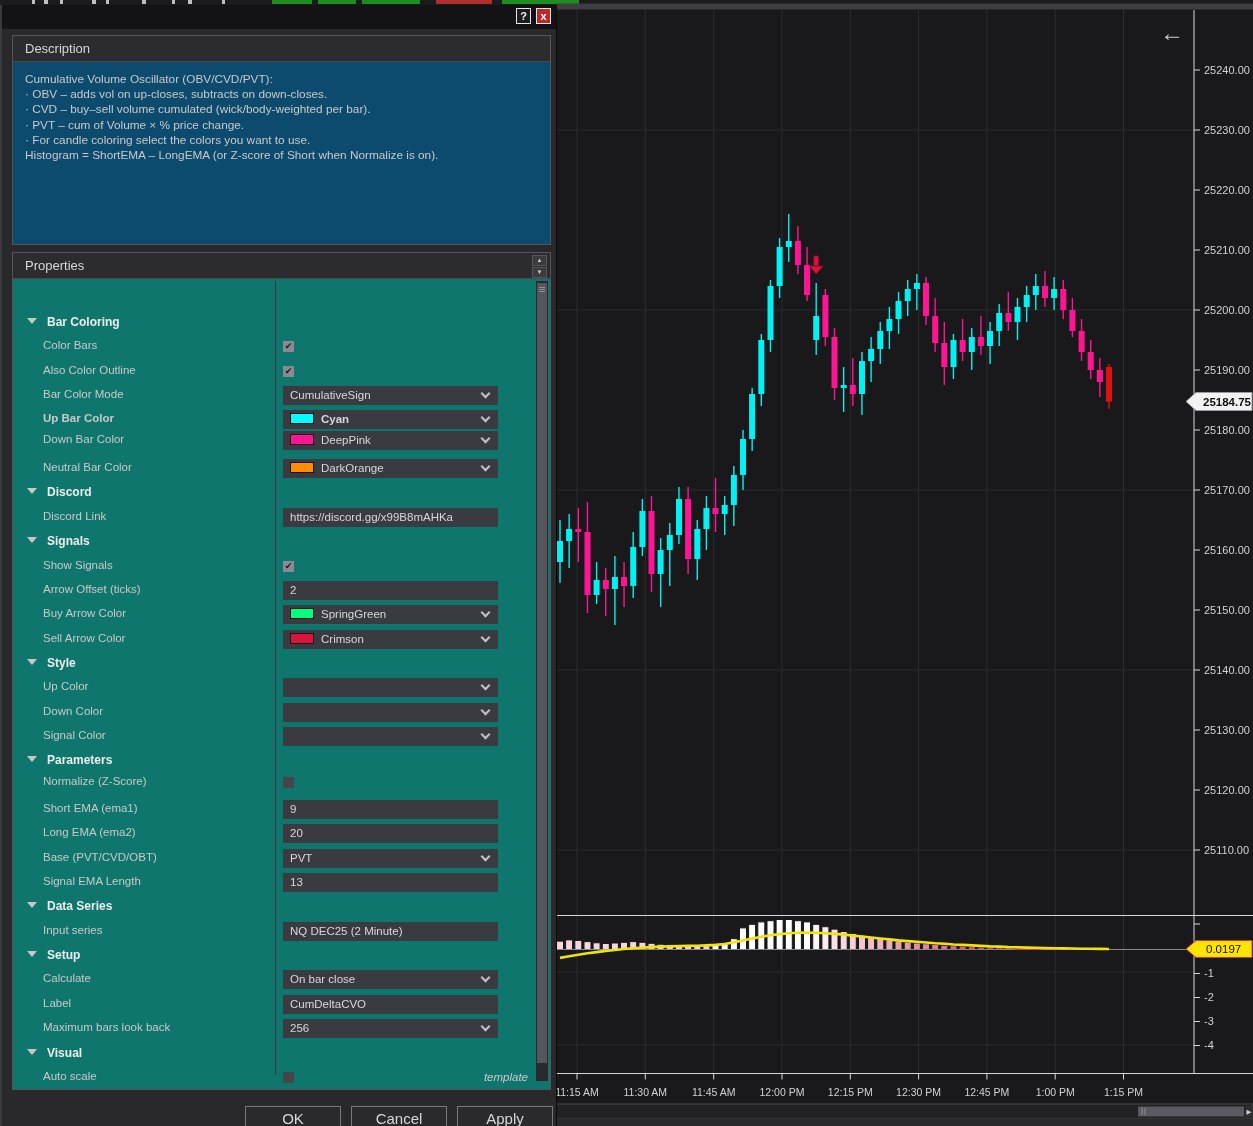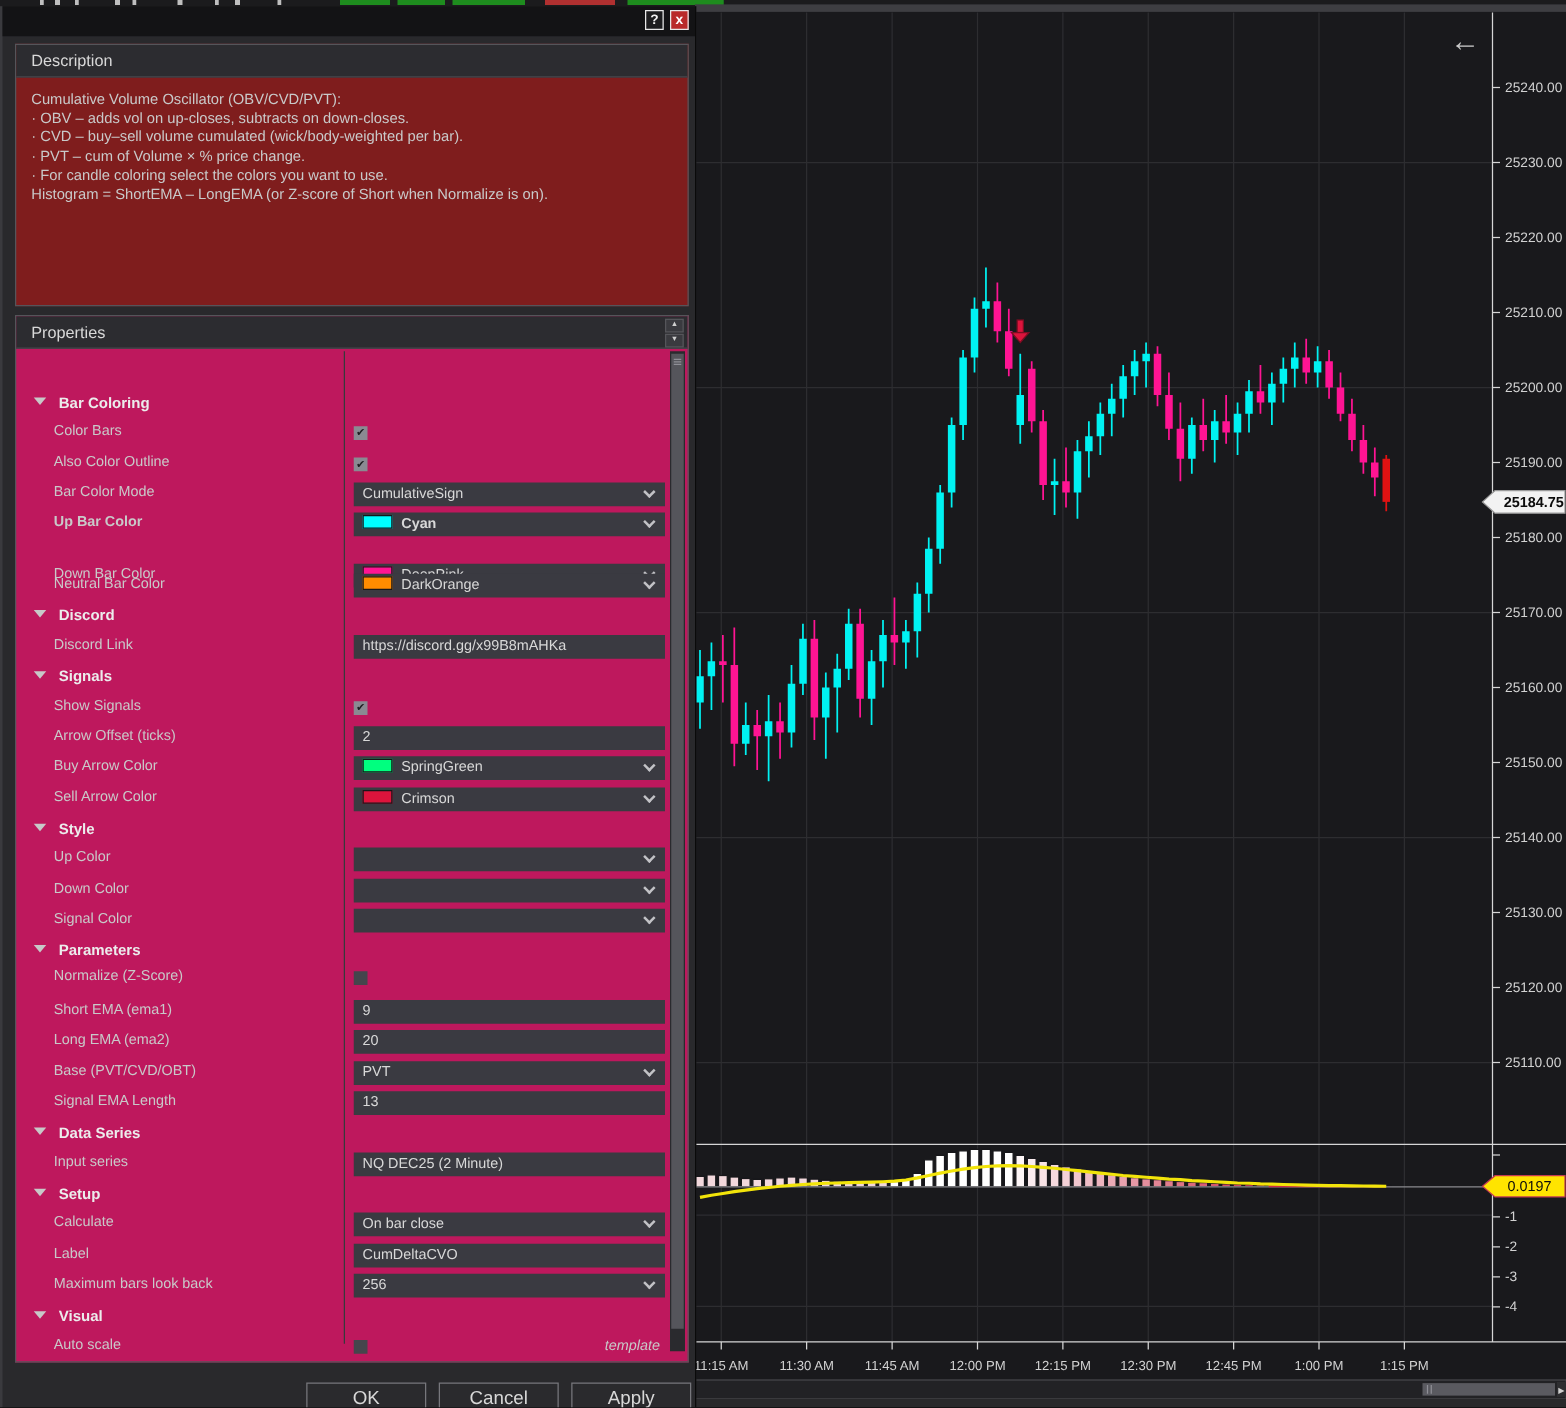--- a/index.html
+++ b/index.html
@@ -11,34 +11,34 @@
   
   #chart-svg{position:absolute;left:556px;top:0;width:697px;height:1126px;z-index:1;}
   
   #dialog{position:absolute;left:0;top:5px;width:557px;height:1121px;background:#29292c;
           border-right:1px solid #0a0a0a;border-left:2px solid #3a3a3e;z-index:10;}
   #titlebar{position:absolute;left:0;top:0;width:100%;height:24px;background:#131315;}
   .tb-btn{position:absolute;top:3px;width:15px;height:16px;font-size:11px;font-weight:bold;
           text-align:center;line-height:14px;cursor:default;}
   #help-btn{right:25px;background:#1d1d1f;border:1px solid #e8e8e8;color:#f0f0f0;}
   #close-btn{right:5px;background:#b92a2a;border:1px solid #e8e8e8;color:#fff;}
-  .groupbox{position:absolute;left:10px;width:539px;border:1px solid #55555a;background:#7f1d1d;}
+  .groupbox{position:absolute;left:10px;width:539px;border:1px solid #55555a;background:#0c4a6e;}
   .group-header{height:26px;background:#2c2c30;color:#d8d8d8;font-size:13px;line-height:26px;
                 padding-left:12px;border-bottom:1px solid #47474c;}
   #desc-box{top:30px;height:210px;}
   #desc-body{padding:10px 12px;color:#c9c9c9;font-size:11.8px;line-height:15.2px;}
-  #props-box{top:247px;height:838px;background:#be185d;}
+  #props-box{top:247px;height:838px;background:#0f766e;}
   #prop-rows{position:absolute;left:0;top:27px;right:14px;bottom:0;}
   .col-sep{position:absolute;left:262px;top:28px;height:794px;width:1px;background:#38383c;}
   .prow{position:absolute;left:0;right:0;height:20px;}
   .prow .lbl{position:absolute;left:30px;top:3px;font-size:11.5px;color:#c9c9c9;white-space:nowrap;}
   .prow.group .lbl{left:34px;color:#ececec;font-weight:bold;font-size:12px;}
   .prow.group .tri{position:absolute;left:14px;top:6px;width:0;height:0;
                    border-left:5px solid transparent;border-right:5px solid transparent;border-top:6px solid #c8c8c8;}
-  .pfield{position:absolute;left:270px;width:249px;height:19px;top:1px;background:#3a3a41;
+  .pfield{position:absolute;left:270px;width:215px;height:19px;top:1px;background:#3a3a41;
           color:#d8d8d8;font-size:11.5px;line-height:19px;padding-left:7px;white-space:nowrap;overflow:hidden;}
   .pfield .chev{position:absolute;right:9px;top:4px;width:7px;height:7px;
                 border-right:2px solid #c2c2c6;border-bottom:2px solid #c2c2c6;transform:rotate(45deg);}
   .swatch{display:inline-block;width:24px;height:11px;margin-right:7px;border:1px solid #17171a;
           vertical-align:-1px;}
   .cbox{position:absolute;left:270px;top:5px;width:11px;height:11px;background:#45454c;
         font-size:9px;line-height:11px;text-align:center;color:#1d1d20;}
   .cbox.on{background:#8a8a92;}
   
   #prop-spinner{position:absolute;right:3px;top:2px;width:15px;height:23px;}
@@ -414,21 +414,21 @@
             <div class="cbox on">✔</div>
           </div>
           <div class="prow" style="top: 105px;">
             <span class="lbl">Bar Color Mode</span>
             <div class="pfield"><span class="val">CumulativeSign</span><span class="chev"></span></div>
           </div>
           <div class="prow" style="top: 129px; font-weight: bold;">
             <span class="lbl">Up Bar Color</span>
             <div class="pfield"><span class="swatch" style="background:#00FFFF"></span><span class="val">Cyan</span><span class="chev"></span></div>
           </div>
-          <div class="prow" style="top: 170px; text-decoration: underline;">
+          <div class="prow" style="top: 150px; text-decoration: underline;">
             <span class="lbl">Down Bar Color</span>
             <div class="pfield"><span class="swatch" style="background:#FF1493"></span><span class="val">DeepPink</span><span class="chev"></span></div>
           </div>
           <div class="prow" style="top: 178px;">
             <span class="lbl">Neutral Bar Color</span>
             <div class="pfield"><span class="swatch" style="background:#FF8C00"></span><span class="val">DarkOrange</span><span class="chev"></span></div>
           </div>
           <div class="prow group" style="top: 202px;">
             <span class="tri"></span>
             <span class="lbl">Discord</span>

